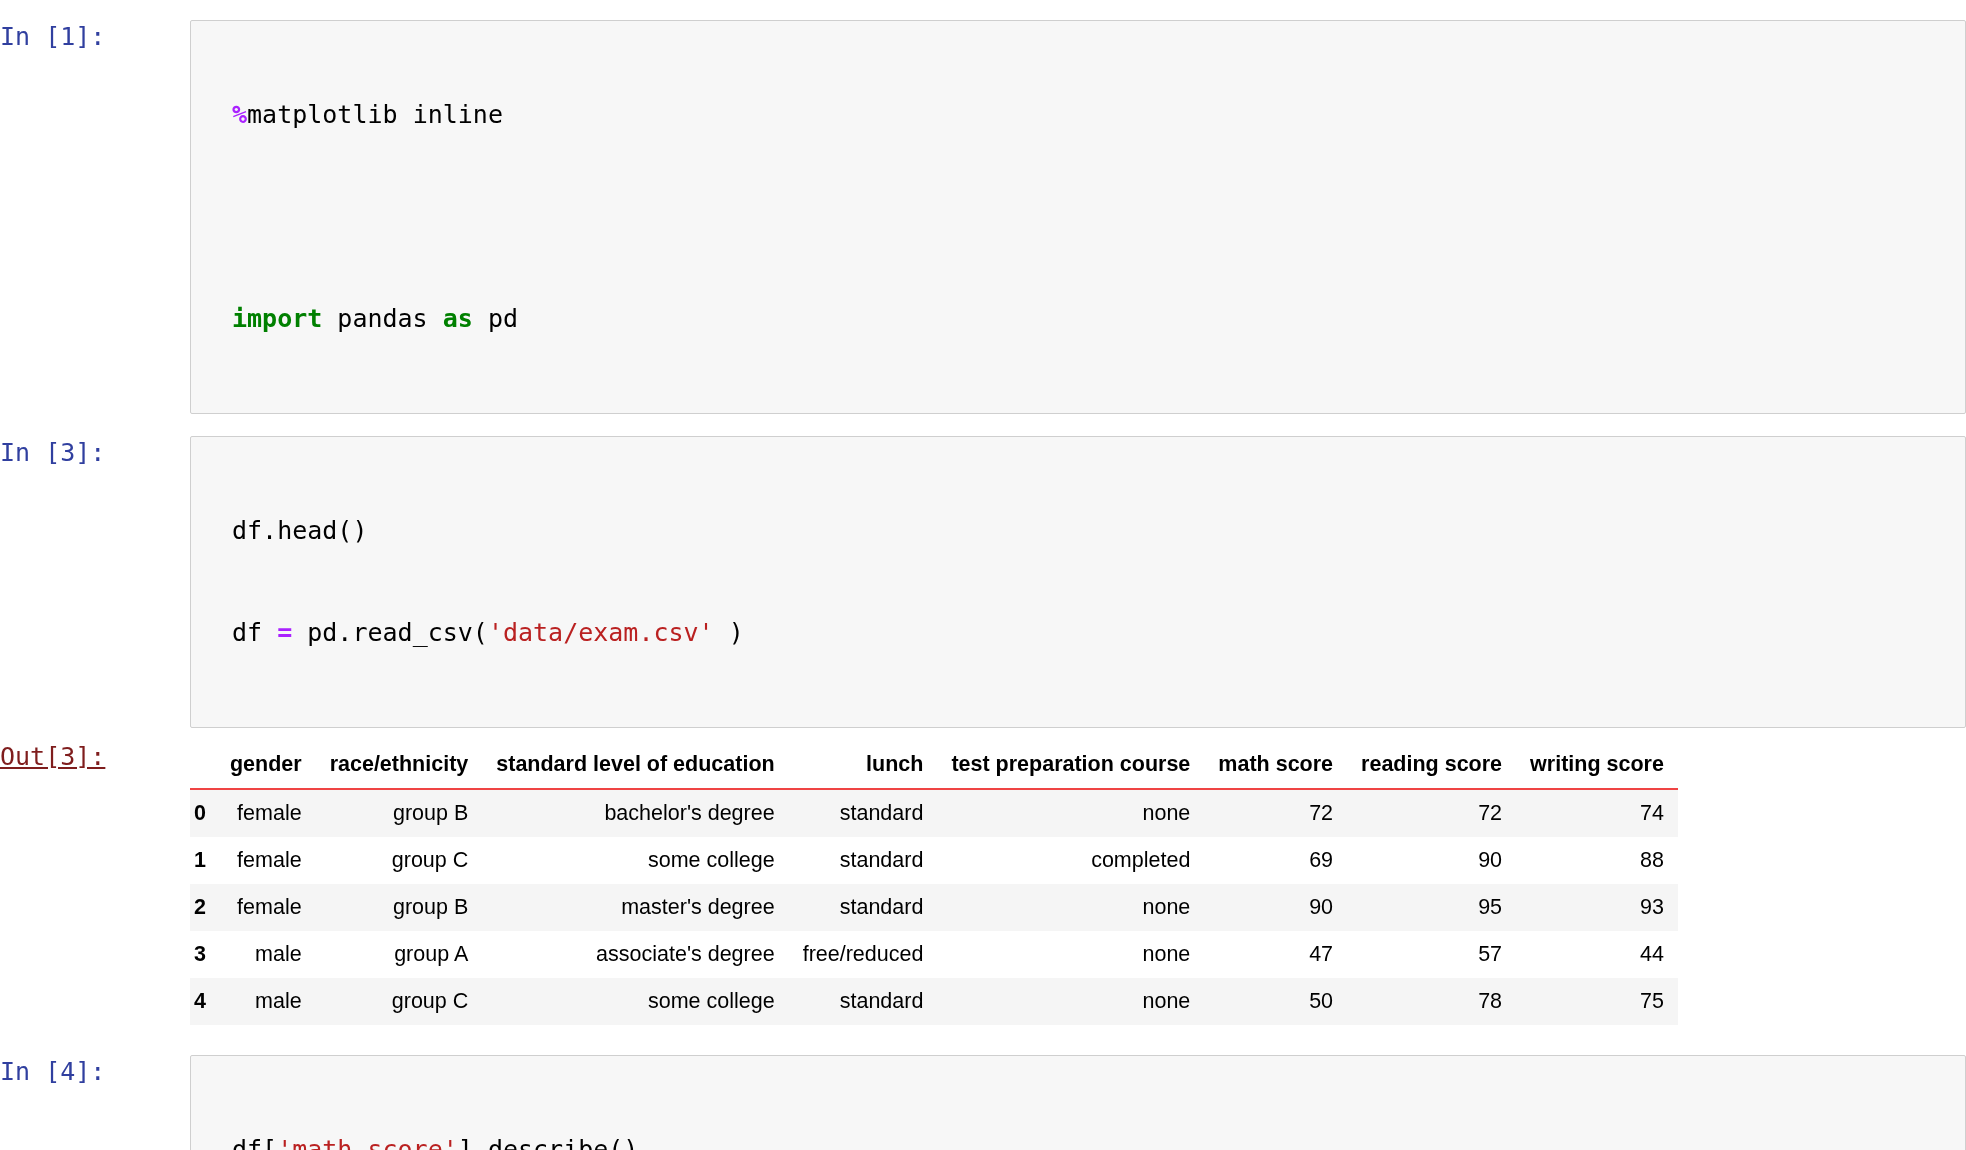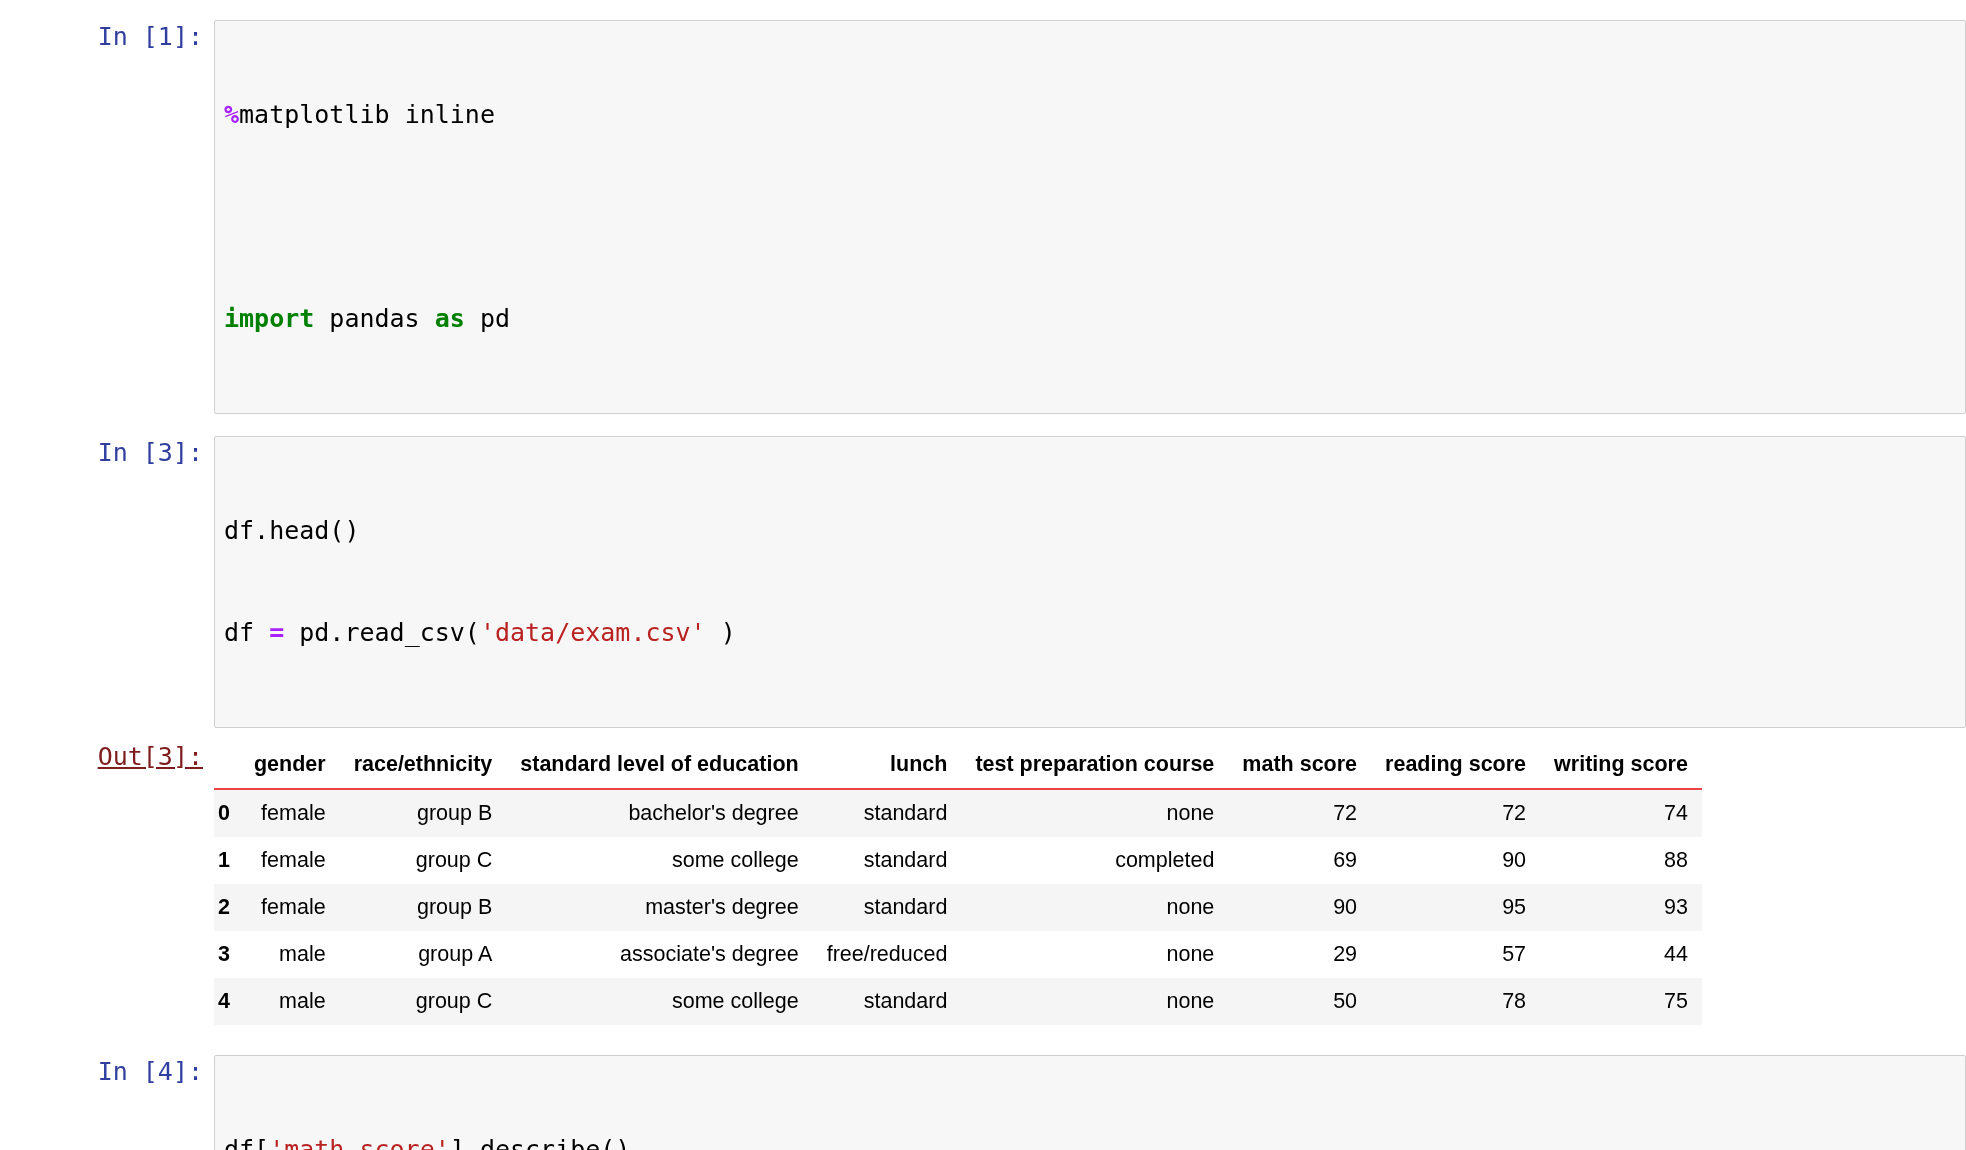--- a/index.html
+++ b/index.html
@@ -23,29 +23,28 @@
   
   .cell {
     display: flex;
     align-items: flex-start;
     width: 100%;
     box-sizing: border-box;
   }
   .prompt {
     flex: 0 0 190px;
     width: 190px;
-    text-align: right;
+    text-align: left;
     padding-right: 11px;
     box-sizing: border-box;
     font-family: "DejaVu Sans Mono", monospace;
     font-size: 25px;
     line-height: 34px;
     white-space: pre;
     user-select: none;
-    margin-left: 24px;
   }
   .prompt-in  { color: #303f9f; }
   .prompt-out { color: #7f1d1d; text-decoration: underline; }
 
   .cell-body {
     flex: 1 1 auto;
     min-width: 0;
   }
 
   
@@ -55,21 +54,21 @@
     border-radius: 2px;
     padding: 9px 0 9px 9px;
     box-sizing: border-box;
     font-family: "DejaVu Sans Mono", monospace;
     font-size: 25px;
     line-height: 34px;
     color: #000000;
     white-space: pre;
     overflow: hidden;
   }
-  .code-line { white-space: pre; }
+  .code-line { white-space: pre; margin-left: 32px; }
   .code-blank { height: 34px; }
 
   
   .tok-magic   { color: #aa22ff; font-weight: bold; }
   .tok-kw      { color: #008000; font-weight: bold; }
   .tok-str     { color: #ba2121; }
   .tok-op      { color: #aa22ff; font-weight: bold; }
 
   
   .df-wrap {
@@ -203,21 +202,21 @@
               <td>95</td>
               <td>93</td>
             </tr>
             <tr>
               <th class="row-idx">3</th>
               <td>male</td>
               <td>group A</td>
               <td>associate's degree</td>
               <td>free/reduced</td>
               <td>none</td>
-              <td>29</td>
+              <td>47</td>
               <td>57</td>
               <td>44</td>
             </tr>
             <tr>
               <th class="row-idx">4</th>
               <td>male</td>
               <td>group C</td>
               <td>some college</td>
               <td>standard</td>
               <td>none</td>

